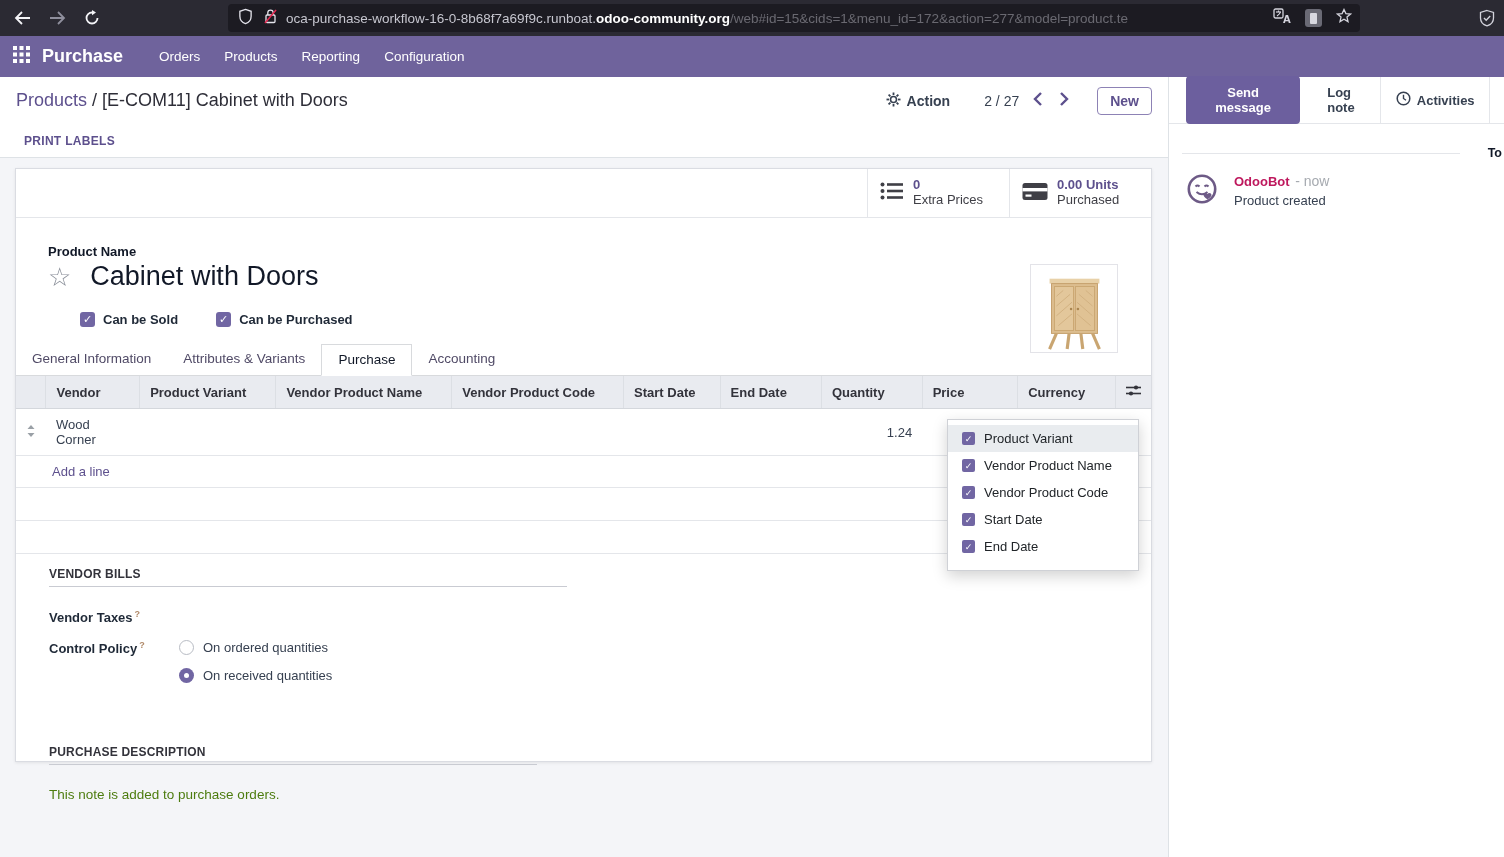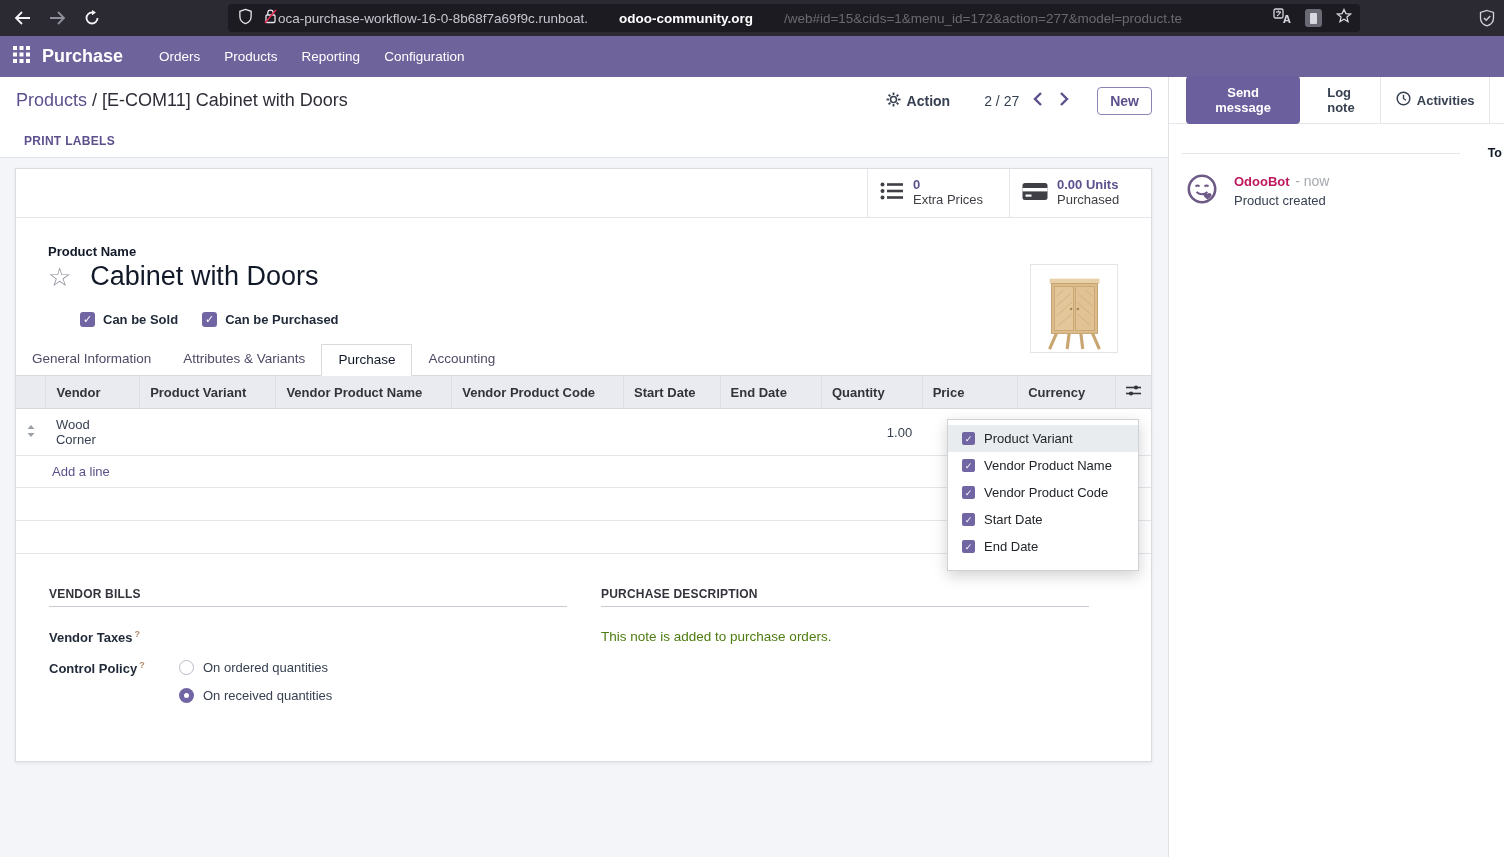--- a/index.html
+++ b/index.html
@@ -10,21 +10,21 @@
   .browser-bar { height:36px; background:#2b2a33; display:flex; align-items:center; position:relative; }
   .nav-icons { display:flex; align-items:center; gap:18px; padding:0 18px 0 14px; }
   .nav-icons svg { display:block; }
   .url-bar { position:absolute; left:228px; top:4px; width:1132px; height:28px; background:#1c1b22;
              border-radius:4px; display:flex; align-items:center; padding:0 8px 0 10px; }
   .url-bar .seg { font-size:13.5px; white-space:nowrap; }
   .url-pre { color:#c6c6cf; }
   .url-dom { color:#ffffff; font-weight:bold; }
   .url-path { color:#c6c6cf; }
   .url-fade { opacity:.45; }
-  .url-text { flex:1; overflow:hidden; display:flex; align-items:flex-start; margin-left:0;gap:31px; }
+  .url-text { flex:1; overflow:hidden; display:flex; align-items:flex-start; margin-left:8px; }
   .url-icons { display:flex; align-items:center; gap:14px; margin-left:10px; }
   .ext-chip { width:17px; height:18px; background:#6a6a75; border-radius:3px; display:flex; align-items:center; justify-content:center; }
   .ext-chip .inner { width:7px; height:11px; background:#d8d8e0; border-radius:1px; }
   .far-right-icon { position:absolute; right:8px; top:9px; }
 
   
   .odoo-navbar { height:41px; background:var(--navbar,#6F639C); display:flex; align-items:center; color:#fff; }
   .apps-grid { margin:0 12px 0 13px; cursor:pointer; }
   .app-name { font-size:18px; font-weight:bold; margin-right:24px; cursor:pointer; }
   .menu-item { font-size:13.5px; padding:0 12px; cursor:pointer; }
@@ -62,21 +62,21 @@
 
   
   .title-block { position:relative; padding:26px 32px 0; }
   .pn-label { font-size:13px; font-weight:bold; color:#111827; }
   .name-row { display:flex; align-items:center; margin-top:2px; }
   .fav-star { font-size:26px; color:#8b909a; line-height:1; cursor:pointer; }
   .prod-name { font-size:27px; color:#111827; margin-left:19px; }
   .prod-img { position:absolute; top:46px; right:33px; width:88px; height:89px; border:1px solid #e3e3e8;
               background:#fff; cursor:pointer; }
 
-  .cb-row { display:flex; align-items:flex-start; gap:24px; margin:20px 0 0 32px; }
+  .cb-row { display:flex; align-items:flex-start; gap:38px; margin:20px 0 0 32px; }
   .cb-item { display:flex; align-items:center; cursor:pointer; }
   .cb-box { width:15px; height:15px; border-radius:3px; background:var(--control,#7166A3); color:#fff;
             font-size:11px; display:flex; align-items:center; justify-content:center; }
   .cb-box::after { content:"✓"; }
   .cb-label { font-size:13px; font-weight:600; color:#1f2937; margin-left:8px; }
 
   
   .tabs { display:flex; margin-top:17px; border-bottom:1px solid #d8dadd; }
   .tab { font-size:13.5px; color:#504a66; padding:7px 16px 8px; margin-bottom:-1px; cursor:pointer; }
   .tab.active { background:#fff; border:1px solid #d8dadd; border-bottom:1px solid #fff; color:#111827; }
@@ -100,21 +100,21 @@
   .col-dropdown { position:absolute; left:931px; top:250px; width:192px; z-index:20; background:#fff;
                   border:1px solid #cfd1d6; box-shadow:0 5px 14px rgba(0,0,0,.18); padding:5px 0 10px; }
   .dd-item { height:27px; display:flex; align-items:center; padding-left:14px; cursor:pointer; }
   .dd-item.hover { background:#e9ecef; }
   .dd-cb { width:13px; height:13px; border-radius:2px; background:var(--control,#7166A3); color:#fff;
            font-size:9px; display:flex; align-items:center; justify-content:center; flex:none; }
   .dd-cb::after { content:"✓"; }
   .dd-label { font-size:13px; color:#212529; margin-left:9px; white-space:nowrap; }
 
   
-  .form-groups { display:flex; margin-top:33px; padding:0 33px; gap:34px; }
+  .form-groups { display:flex; margin-top:13px; padding:0 33px; gap:34px;flex-direction:column; }
   .group-left { width:518px; } .group-right { width:488px; }
   .group-title { font-size:12px; font-weight:bold; color:#33333b; letter-spacing:.2px; padding-bottom:5px;
                  border-bottom:1px solid #c9cbd2; margin-bottom:22px; }
   .field-row { display:flex; margin-bottom:15px; }
   .field-label { width:130px; font-size:13px; font-weight:bold; color:#1f2937; flex:none; }
   .help-sup { font-size:9px; color:#b08968; vertical-align:super; margin-left:2px; font-weight:bold; }
   .radio-opt { display:flex; align-items:center; margin-bottom:13px; cursor:pointer; }
   .radio { width:15px; height:15px; border-radius:50%; border:1.5px solid #b8bcc4; background:#fff; flex:none; }
   .radio.checked { border:none; background:var(--control,#7166A3); position:relative; }
   .radio.checked::after { content:""; position:absolute; left:5px; top:5px; width:5px; height:5px;
@@ -390,21 +390,21 @@
                     <path d="M4 0 L7.5 4 H0.5 Z" fill="#9aa0a6"></path>
                     <path d="M4 12 L7.5 8 H0.5 Z" fill="#9aa0a6"></path>
                   </svg>
               </td>
               <td>Wood Corner</td>
               <td></td>
               <td></td>
               <td></td>
               <td></td>
               <td></td>
-              <td class="num">1.00</td>
+              <td class="num">1.24</td>
               <td class="num"></td>
               <td></td>
               <td></td>
             </tr>
             <tr class="add-line">
               <td colspan="11">Add a line</td>
             </tr>
             <tr class="empty-row">
                 <td colspan="11"></td>
               </tr>

